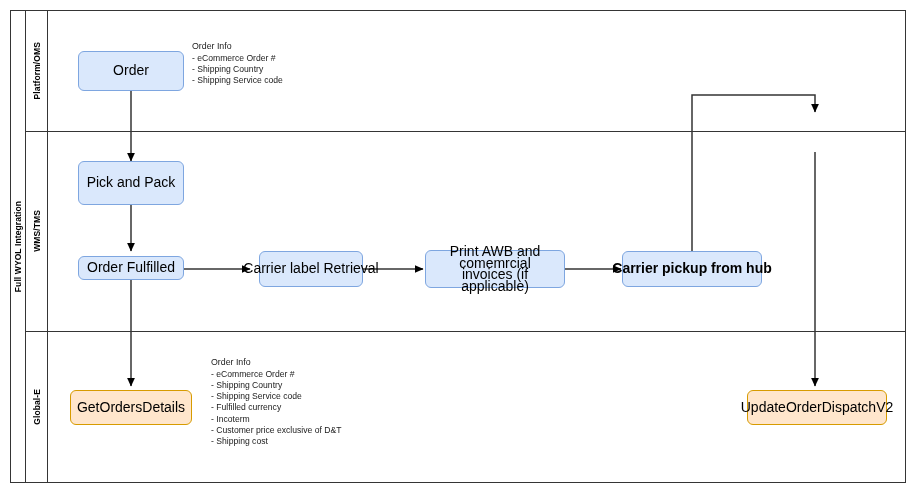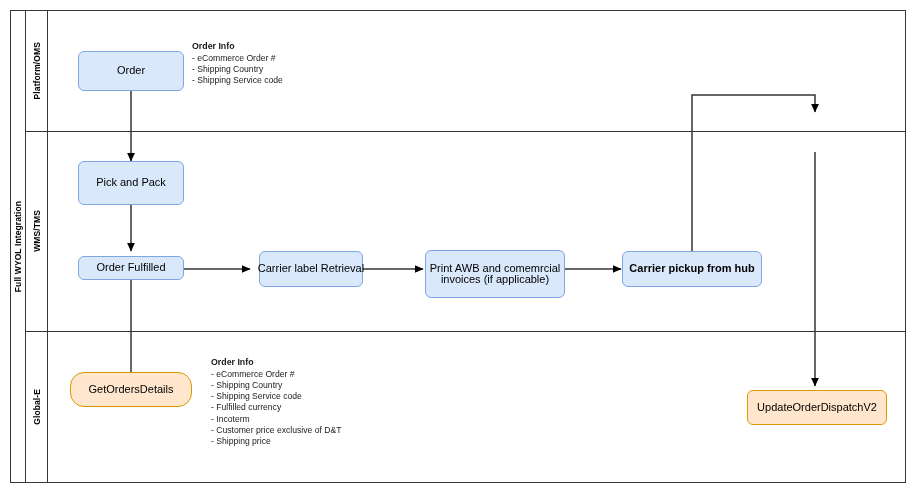--- a/index.html
+++ b/index.html
@@ -102,21 +102,21 @@
 
   
   .node {
     position: absolute;
     box-sizing: border-box;
     border-radius: 6px;
     display: flex;
     align-items: center;
     justify-content: center;
     text-align: center;
-    font-size: 11px;
+    font-size: 14px;
     line-height: 11.5px;
     color: #000000;
     z-index: 5;
   }
   .node.blue {
     background: #dae8fc;
     border: 1px solid #7ea6e0;
   }
   .node.orange {
     background: #ffe6cc;
@@ -135,21 +135,21 @@
   .note {
     position: absolute;
     font-size: 8.6px;
     line-height: 11.2px;
     color: #1a1a1a;
     z-index: 6;
     white-space: nowrap;
   }
   .note .note-title {
     display: block;
-    font-weight: bold;
+    font-weight: normal;
     font-size: 8.8px;
     margin-bottom: 0.5px;
   }
   .note .note-item {
     display: block;
   }
 </style>
 </head>
 <body>
 
@@ -225,31 +225,31 @@
   </div>
 
   <div class="node blue nowrap" style="left:78px; top:256px; width:106px; height:24px;">
     <span class="txt">Order Fulfilled</span>
   </div>
 
   <div class="node blue nowrap" style="left:259px; top:251px; width:104px; height:36px;">
     <span class="txt">Carrier label Retrieval</span>
   </div>
 
-  <div class="node blue" style="left:425px; top:250px; width:140px; height:48px;">
+  <div class="node blue" style="left:425px; top:250px; width:140px; height:38px;">
     <span class="txt">Print AWB and comemrcial
 invoices (if applicable)</span>
   </div>
 
   <div class="node blue nowrap" style="left:622px; top:251px; width:140px; height:36px;font-weight:bold;">
     <span class="txt">Carrier pickup from hub</span>
   </div>
 
 
-  <div class="node orange nowrap" style="left:70px; top:372px; width:122px; height:35px;border-radius:14px;">
+  <div class="node orange nowrap" style="left:70px; top:390px; width:122px; height:35px;">
     <span class="txt">GetOrdersDetails</span>
   </div>
 
   <div class="node orange nowrap" style="left:747px; top:390px; width:140px; height:35px;text-align:right;">
     <span class="txt">UpdateOrderDispatchV2</span>
   </div>
 
   <div class="note" style="left:192px; top:41px;">
     <span class="note-title">Order Info</span>
     <span class="note-item">- eCommerce Order #</span>
@@ -258,16 +258,16 @@
   </div>
 
   <div class="note" style="left:211px; top:357px;">
     <span class="note-title">Order Info</span>
     <span class="note-item">- eCommerce Order #</span>
     <span class="note-item">- Shipping Country</span>
     <span class="note-item">- Shipping Service code</span>
     <span class="note-item">- Fulfilled currency</span>
     <span class="note-item">- Incoterm</span>
     <span class="note-item">- Customer price exclusive of D&amp;T</span>
-    <span class="note-item">- Shipping price</span>
+    <span class="note-item">- Shipping cost</span>
   </div>
 
 </div>
 
 </body></html>

